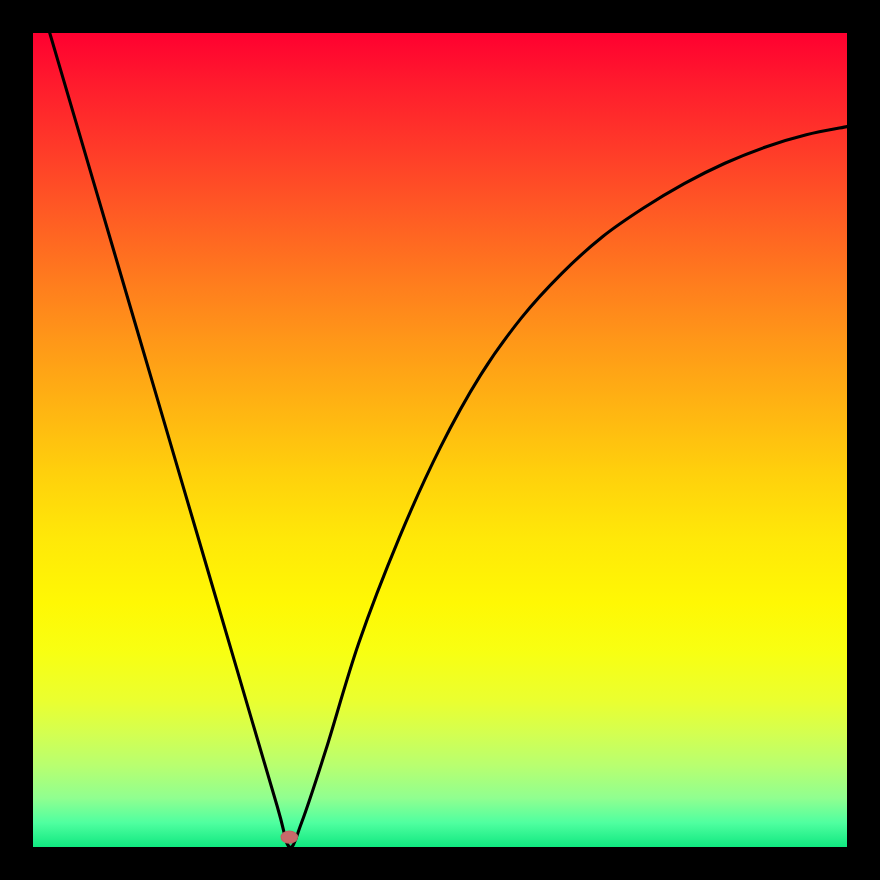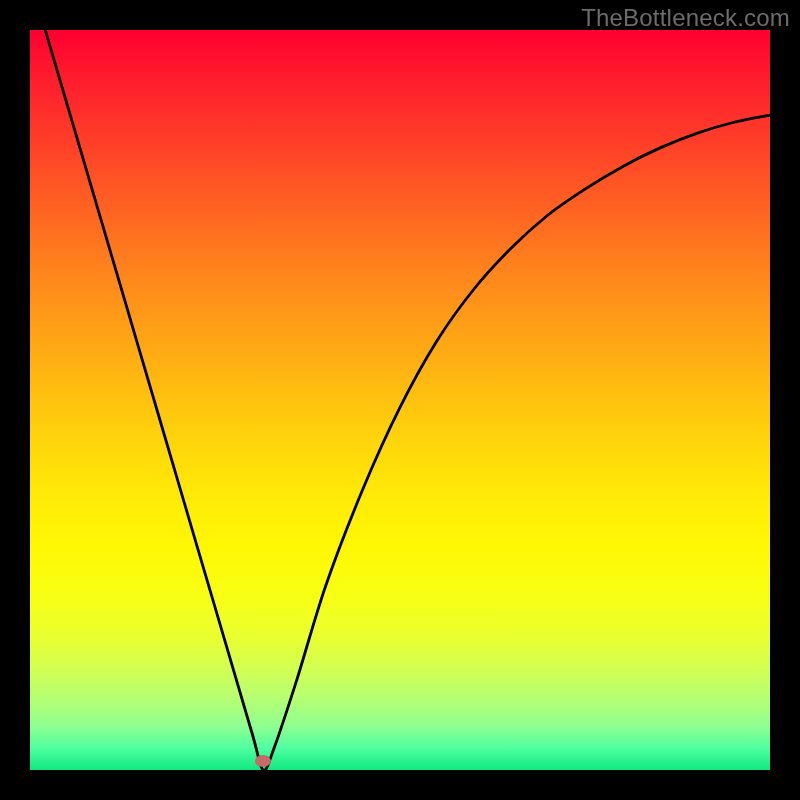--- a/index.html
+++ b/index.html
@@ -66,20 +66,19 @@
     background: #c96a6a;
     transform: translate(-50%, -50%);
     z-index: 3;
     box-shadow: 0 0 0 1px rgba(0,0,0,0.05) inset;
   }
 </style>
 </head>
 <body>
 
 <div class="frame">
-  <div class="watermark">TheBottleneck.com</div>
   <div class="plot-area">
     <svg class="curve-layer" width="740" height="740" viewBox="0 0 740 740" preserveAspectRatio="none">
       <path id="curve-path" fill="none" stroke="#000" stroke-width="2.8" stroke-linejoin="round" stroke-linecap="round" d="M 0 -51.80000000000007 C 5.92 -31.672000000000057 25.16 33.74399999999998 37 74 C 48.84 114.25600000000003 62.16 159.54400000000007 74 199.80000000000007 C 85.84 240.05600000000007 99.16 285.344 111 325.59999999999997 C 122.84 365.85599999999994 136.16 411.14399999999995 148 451.4 C 159.84 491.656 173.16 536.9440000000001 185 577.2 C 196.84 617.456 214.304 676.952 222 703 C 229.696 729.048 229.548 737.6320000000001 233.1 740 C 236.652 742.3679999999999 238.872 732.0079999999999 244.20000000000002 717.8 C 249.52800000000002 703.592 258.11199999999997 677.248 266.4 651.2 C 274.688 625.152 285.344 585.784 296 555 C 306.656 524.216 321.16 487.216 333 458.8 C 344.84 430.384 358.15999999999997 401.08000000000004 370 377.40000000000003 C 381.84000000000003 353.72 395.1600000000001 329.744 407.00000000000006 310.8 C 418.84000000000003 291.856 432.16 273.8 444 259 C 455.84 244.20000000000002 469.16 230.14000000000007 481 218.30000000000007 C 492.84 206.46000000000006 506.16 194.472 518 185 C 529.84 175.528 543.16 166.79600000000002 555 159.10000000000002 C 566.84 151.40400000000002 580.16 143.4120000000001 592 136.9000000000001 C 603.84 130.3880000000001 617.16 123.728 629 118.39999999999998 C 640.84 113.07199999999996 654.16 107.74400000000001 666 103.60000000000002 C 677.84 99.45600000000003 691.16 95.46 703 92.5 C 714.84 89.54 734.08 86.28400000000002 740 85.10000000000002"></path>
     </svg>
     <div id="marker" class="marker" style="left: 233.1px; top: 731.12px;"></div>
   </div>
 </div>
 
 </body></html>

